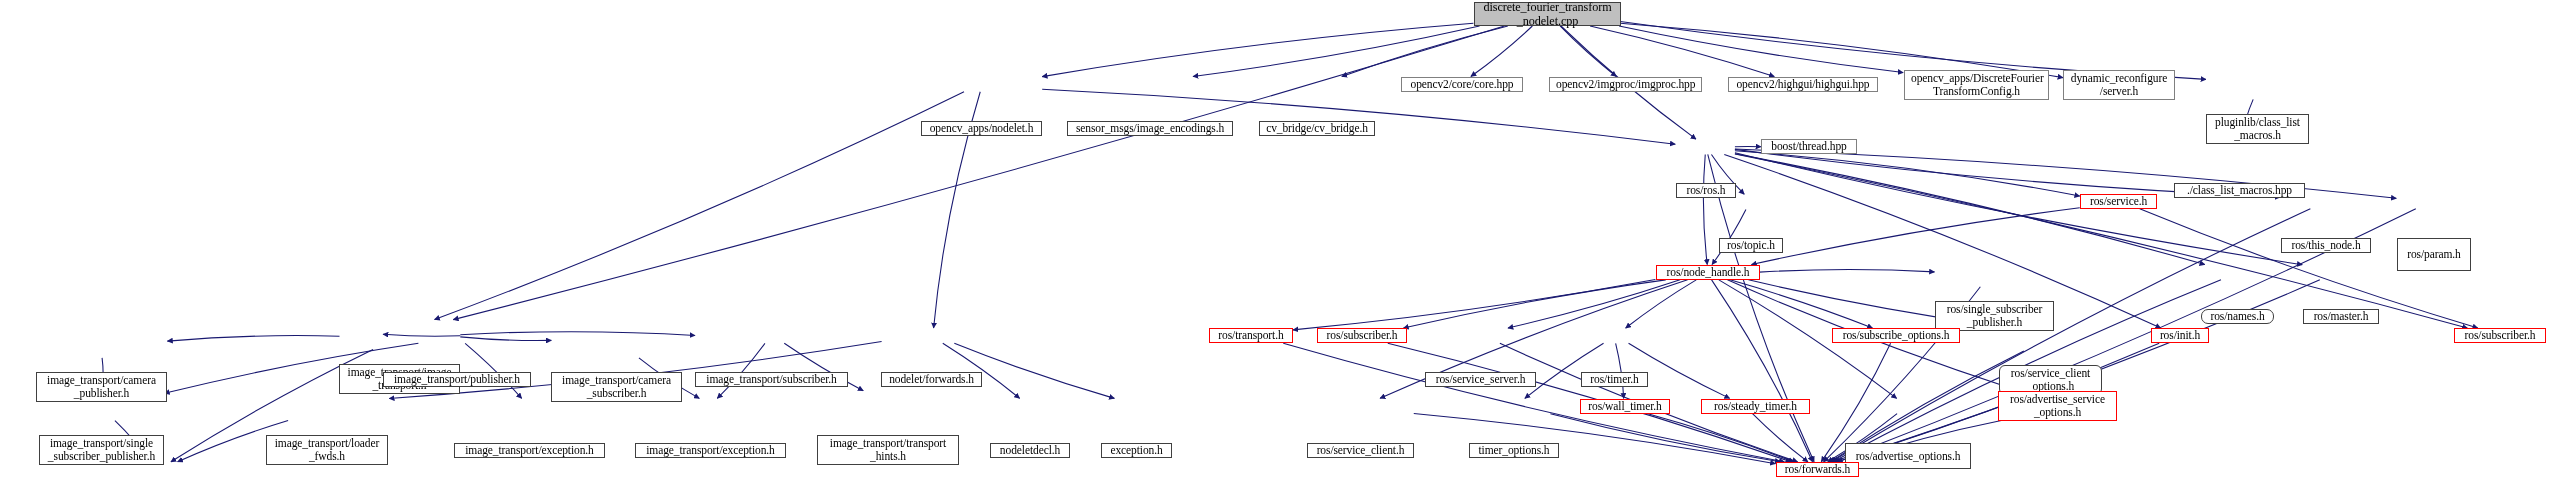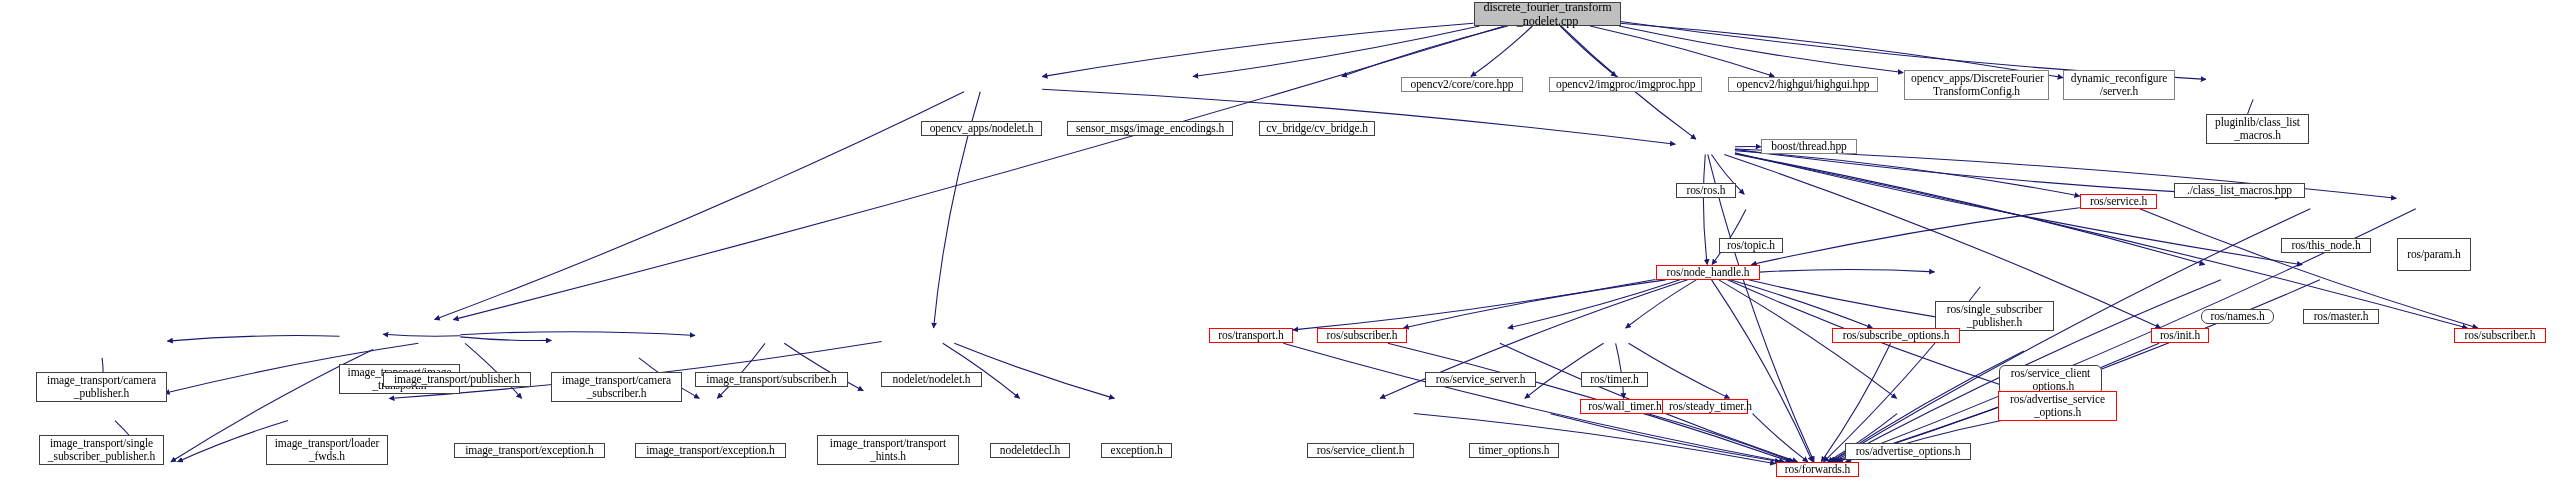--- a/index.html
+++ b/index.html
@@ -183,21 +183,21 @@
       <div class="node dark" style="left: 2201px; top: 265px; width: 73px; height: 15.3px; border-radius: 7px;"><span class="node-label">ros/names.h</span></div>
       <div class="node dark" style="left: 2303px; top: 265px; width: 76px; height: 15.3px;"><span class="node-label">ros/master.h</span></div>
       <div class="node dark" style="left: 339px; top: 320px; width: 121px; height: 30px;"><span class="node-label">image_transport/image
 _transport.h</span></div>
       <div class="node dark" style="left: 36px; top: 328px; width: 131px; height: 30px;"><span class="node-label">image_transport/camera
 _publisher.h</span></div>
       <div class="node dark" style="left: 383px; top: 328px; width: 148px; height: 15.3px;"><span class="node-label">image_transport/publisher.h</span></div>
       <div class="node dark" style="left: 551px; top: 328px; width: 131px; height: 30px;"><span class="node-label">image_transport/camera
 _subscriber.h</span></div>
       <div class="node dark" style="left: 695px; top: 328px; width: 153px; height: 15.3px;"><span class="node-label">image_transport/subscriber.h</span></div>
-      <div class="node dark" style="left: 881px; top: 328px; width: 101px; height: 15.3px;"><span class="node-label">nodelet/nodelet.h</span></div>
+      <div class="node dark" style="left: 881px; top: 328px; width: 101px; height: 15.3px;"><span class="node-label">nodelet/forwards.h</span></div>
       <div class="node red" style="left: 1209px; top: 328px; width: 84px; height: 15.3px;"><span class="node-label">ros/transport.h</span></div>
       <div class="node red" style="left: 1317px; top: 328px; width: 90px; height: 15.3px;"><span class="node-label">ros/subscriber.h</span></div>
       <div class="node dark" style="left: 1425px; top: 328px; width: 111px; height: 15.3px;"><span class="node-label">ros/service_server.h</span></div>
       <div class="node dark" style="left: 1581px; top: 328px; width: 67px; height: 15.3px;"><span class="node-label">ros/timer.h</span></div>
       <div class="node red" style="left: 1832px; top: 328px; width: 128px; height: 15.3px;"><span class="node-label">ros/subscribe_options.h</span></div>
       <div class="node dark" style="left: 1999px; top: 321px; width: 103px; height: 30px; border-radius: 6px;"><span class="node-label">ros/service_client
 _options.h</span></div>
       <div class="node red" style="left: 2151px; top: 328px; width: 58px; height: 15.3px;"><span class="node-label">ros/init.h</span></div>
       <div class="node red" style="left: 2454px; top: 328px; width: 92px; height: 15.3px;"><span class="node-label">ros/subscriber.h</span></div>
       <div class="node dark" style="left: 39px; top: 391px; width: 125px; height: 30px;"><span class="node-label">image_transport/single
@@ -206,21 +206,21 @@
 _fwds.h</span></div>
       <div class="node dark" style="left: 454px; top: 399px; width: 151px; height: 15.3px;"><span class="node-label">image_transport/exception.h</span></div>
       <div class="node dark" style="left: 635px; top: 399px; width: 151px; height: 15.3px;"><span class="node-label">image_transport/exception.h</span></div>
       <div class="node dark" style="left: 817px; top: 391px; width: 142px; height: 30px;"><span class="node-label">image_transport/transport
 _hints.h</span></div>
       <div class="node dark" style="left: 990px; top: 399px; width: 80px; height: 15.3px;"><span class="node-label">nodeletdecl.h</span></div>
       <div class="node dark" style="left: 1101px; top: 399px; width: 71px; height: 15.3px;"><span class="node-label">exception.h</span></div>
       <div class="node dark" style="left: 1307px; top: 399px; width: 107px; height: 15.3px;"><span class="node-label">ros/service_client.h</span></div>
       <div class="node dark" style="left: 1469px; top: 399px; width: 90px; height: 15.3px;"><span class="node-label">timer_options.h</span></div>
       <div class="node red" style="left: 1580px; top: 399px; width: 90px; height: 15.3px;"><span class="node-label">ros/wall_timer.h</span></div>
-      <div class="node red" style="left: 1662px; top: 399px; width: 86px; height: 15.3px;"><span class="node-label">ros/steady_timer.h</span></div>
-      <div class="node dark" style="left: 1845px; top: 399px; width: 126px; height: 17px;"><span class="node-label">ros/advertise_options.h</span></div>
+      <div class="node red" style="left: 1701px; top: 399px; width: 109px; height: 15.3px;"><span class="node-label">ros/steady_timer.h</span></div>
+      <div class="node dark" style="left: 1845px; top: 399px; width: 126px; height: 26px;"><span class="node-label">ros/advertise_options.h</span></div>
       <div class="node red" style="left: 1998px; top: 391px; width: 119px; height: 30px;"><span class="node-label">ros/advertise_service
 _options.h</span></div>
       <div class="node dark" style="left: 127px; top: 462px; width: 59px; height: 15.3px;"><span class="node-label">master.h</span></div>
       <div class="node red" style="left: 1776px; top: 462px; width: 83px; height: 15.3px;"><span class="node-label">ros/forwards.h</span></div>
     </div>
 </div>
 
 
 </body></html>

